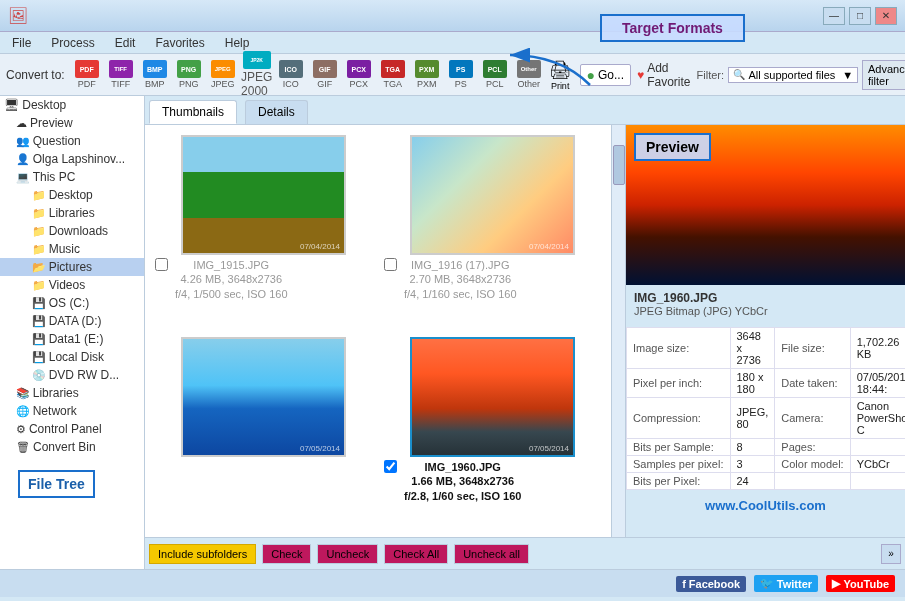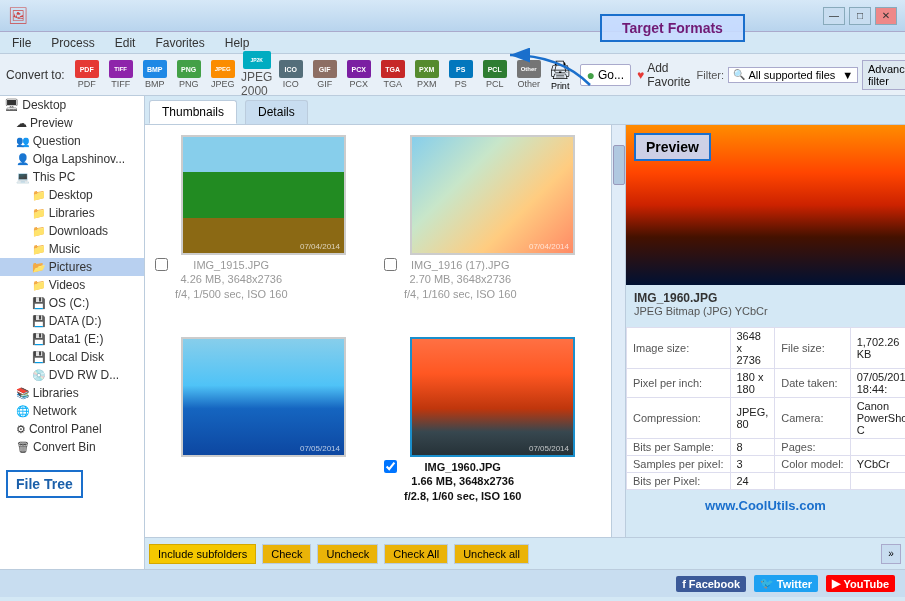--- a/index.html
+++ b/index.html
@@ -328,21 +328,21 @@
       gap: 6px;
     }
     .include-subfolders-btn {
       background: #f5c800;
       border: 1px solid #d4a800;
       padding: 3px 8px;
       font-size: 11px;
       cursor: pointer;
     }
     .bottom-btn {
-      background: #eab308;
+      background: #be185d;
       border: 1px solid #bcd;
       padding: 3px 8px;
       font-size: 11px;
       cursor: pointer;
     }
     .bottom-right {
       margin-left: auto;
       display: flex;
       align-items: center;
     }
@@ -632,21 +632,21 @@
       <span>Network</span>
     </div>
     <div class="tree-item tree-indent">
       <span style="font-size:11px; margin-right:3px;">⚙</span>
       <span>Control Panel</span>
     </div>
     <div class="tree-item tree-indent">
       <span style="font-size:11px; margin-right:3px;">🗑</span>
       <span>Convert Bin</span>
     </div>
-    <div style="padding: 8px 0;">
+    <div style="padding: 8px 12px;">
       <div class="file-tree-box">File Tree</div>
     </div>
   </div>
 
   <div class="content-area">
 
     <div class="tabs">
       <div class="tab active">Thumbnails</div>
       <div class="tab inactive">Details</div>
     </div>

